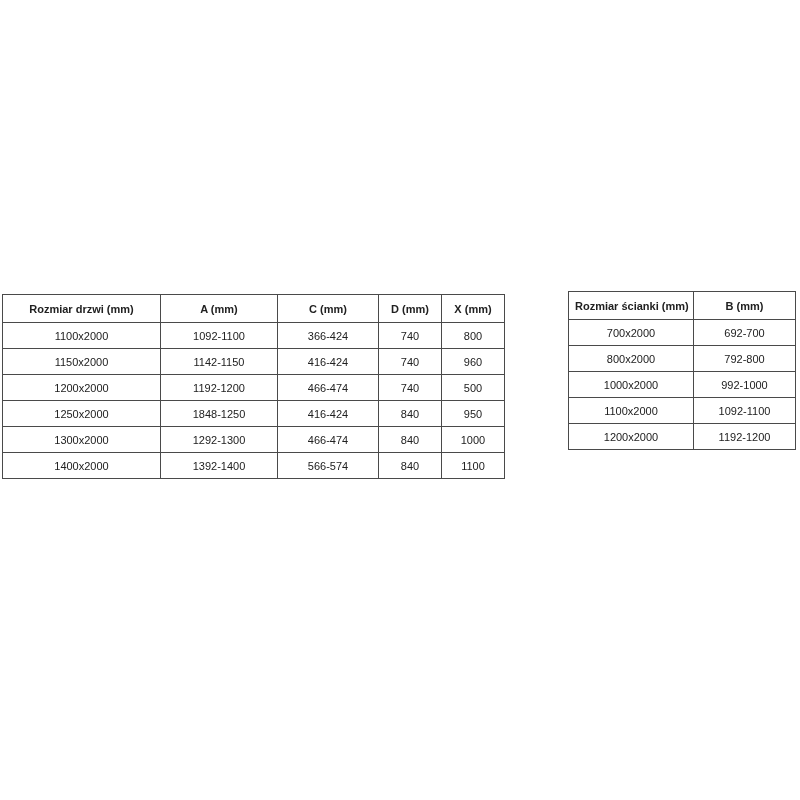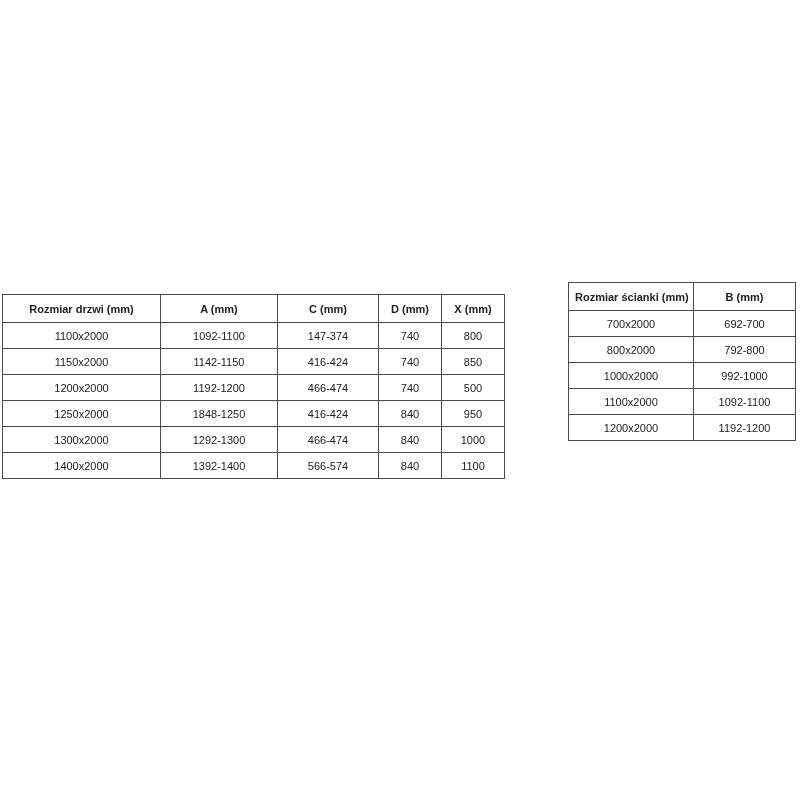--- a/index.html
+++ b/index.html
@@ -34,21 +34,21 @@
     overflow: hidden;
     white-space: nowrap;
   }
   table.spec th {
     font-weight: bold;
   }
   table.spec thead tr { height: 28px; }
   table.spec tbody tr { height: 26px; }
 
   #door-table  { left: 2px;   top: 294px; width: 502px; }
-  #wall-table  { left: 568px; top: 282px; width: 227px; }
+  #wall-table  { left: 568px; top: 291px; width: 227px; }
 </style>
 </head>
 <body>
 
 <div class="canvas">
 
   <table class="spec" id="door-table">
     <colgroup>
       <col style="width:158px">
       <col style="width:117px">
@@ -62,30 +62,30 @@
           <th>A (mm)</th>
           <th>C (mm)</th>
           <th>D (mm)</th>
           <th>X (mm)</th>
         </tr>
     </thead>
     <tbody>
         <tr>
           <td>1100x2000</td>
           <td>1092-1100</td>
-          <td>147-374</td>
+          <td>366-424</td>
           <td>740</td>
           <td>800</td>
         </tr>
         <tr>
           <td>1150x2000</td>
           <td>1142-1150</td>
           <td>416-424</td>
           <td>740</td>
-          <td>850</td>
+          <td>960</td>
         </tr>
         <tr>
           <td>1200x2000</td>
           <td>1192-1200</td>
           <td>466-474</td>
           <td>740</td>
           <td>500</td>
         </tr>
         <tr>
           <td>1250x2000</td>

